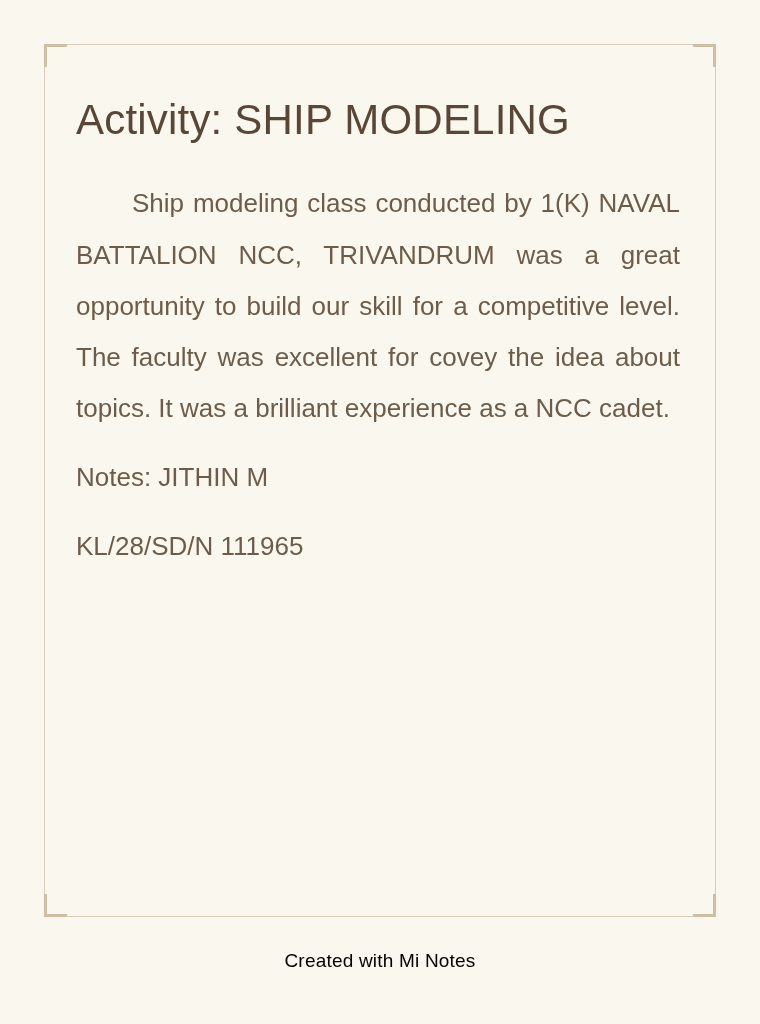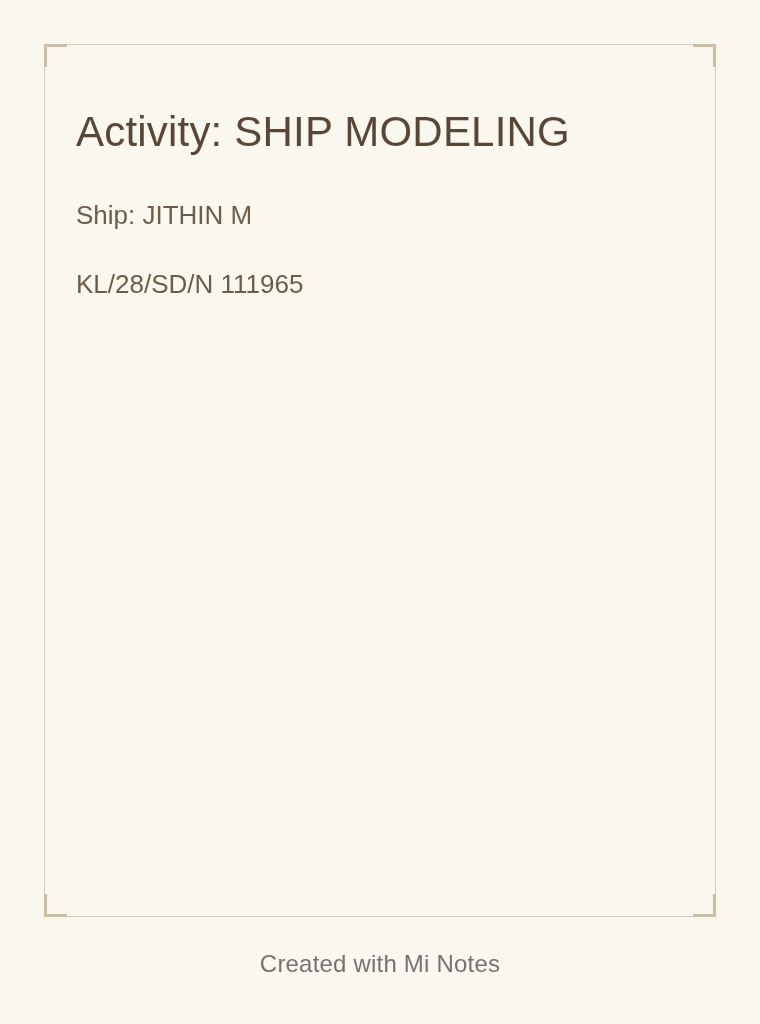--- a/index.html
+++ b/index.html
@@ -41,21 +41,21 @@
     border: 0 solid #cdbfa5;
   }
   .corner.tl { left: -1px;  top: -1px;  border-left-width: 3px; border-top-width: 3px; }
   .corner.tr { right: -1px; top: -1px;  border-right-width: 3px; border-top-width: 3px; }
   .corner.bl { left: -1px;  bottom: -1px; border-left-width: 3px; border-bottom-width: 3px; }
   .corner.br { right: -1px; bottom: -1px; border-right-width: 3px; border-bottom-width: 3px; }
 
   .content {
     position: absolute;
     left: 76px;
-    top: 108px;
+    top: 96px;
     width: 604px;
   }
 
   .title {
     font-size: 42px;
     font-weight: 400;
     color: #5a4636;
     letter-spacing: 0.2px;
     margin: 0 0 34px 0;
     line-height: 1.15;
@@ -86,42 +86,43 @@
     display: inline-block;
     width: 100%;
   }
 
   .footer {
     position: absolute;
     left: 0;
     top: 950px;
     width: 760px;
     text-align: center;
-    font-size: 24px;
-    color: #737373;
+    font-size: 19px;
+    color: #000000;
     letter-spacing: 0.2px;
   }
 </style>
 </head>
 <body>
 
 <div class="page">
 
   <div class="frame">
     <span class="corner tl"></span>
     <span class="corner tr"></span>
     <span class="corner bl"></span>
     <span class="corner br"></span>
   </div>
 
   <div class="content">
     <h1 class="title">Activity: SHIP MODELING</h1>
 
+    <p class="body-par">Ship modeling class conducted by 1(K) NAVAL BATTALION NCC, TRIVANDRUM  was a great opportunity to build our skill for a competitive level. The faculty was excellent for covey the idea about topics. It was a brilliant experience as a NCC cadet.</p>
 
-    <p class="meta-line">Ship: JITHIN M</p>
+    <p class="meta-line">Notes: JITHIN M</p>
 
     <p class="meta-line">KL/28/SD/N 111965</p>
 
   </div>
 
   <div class="footer">Created with Mi Notes</div>
 
 </div>
 
 </body></html>

